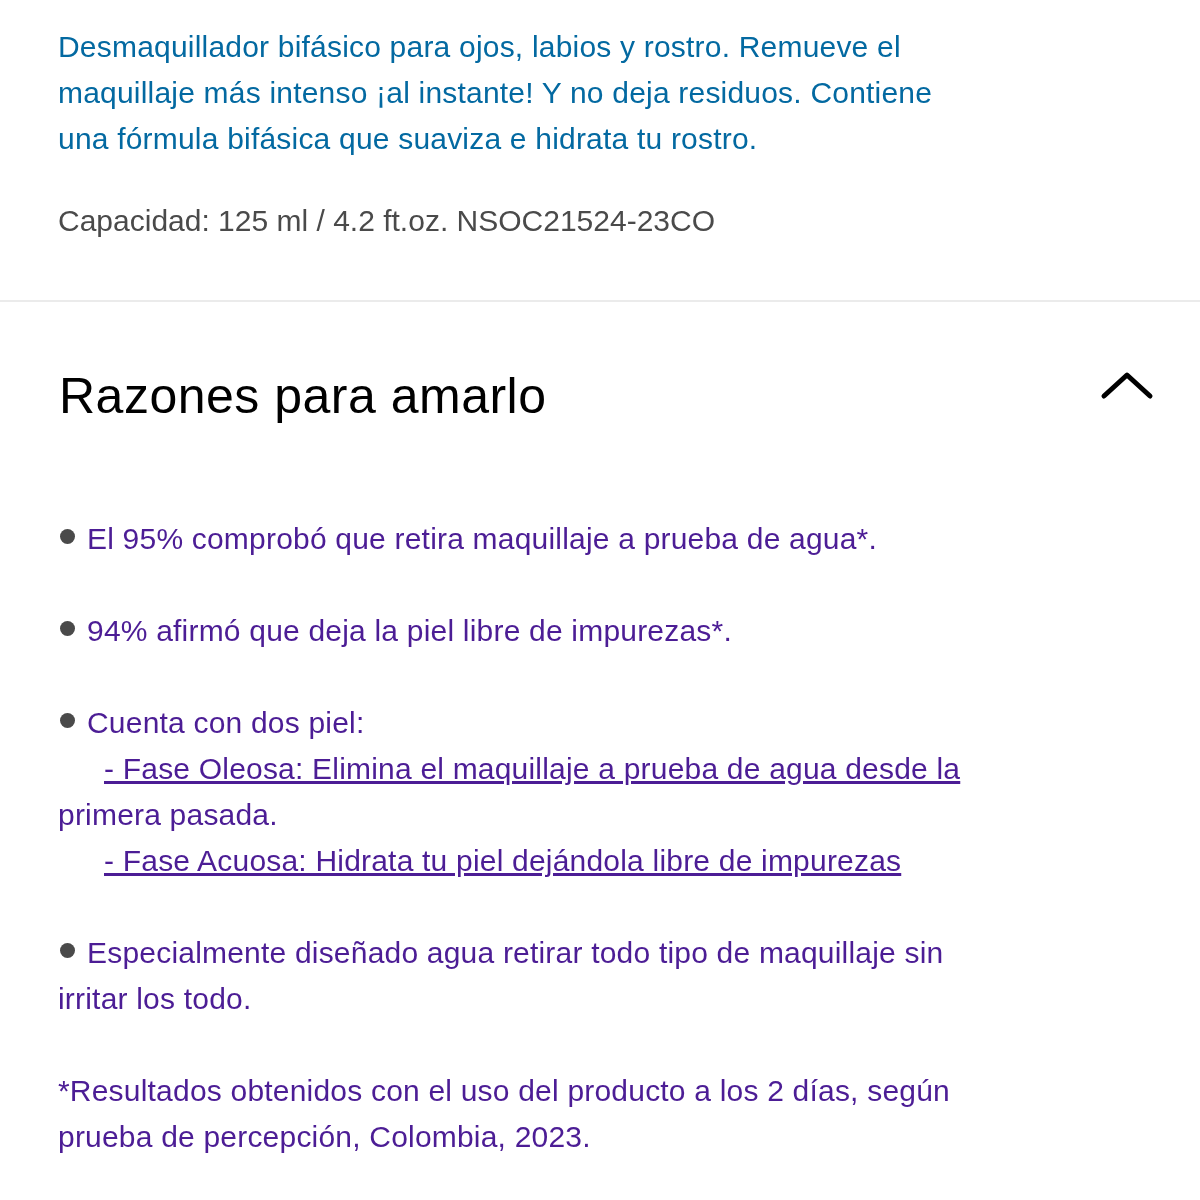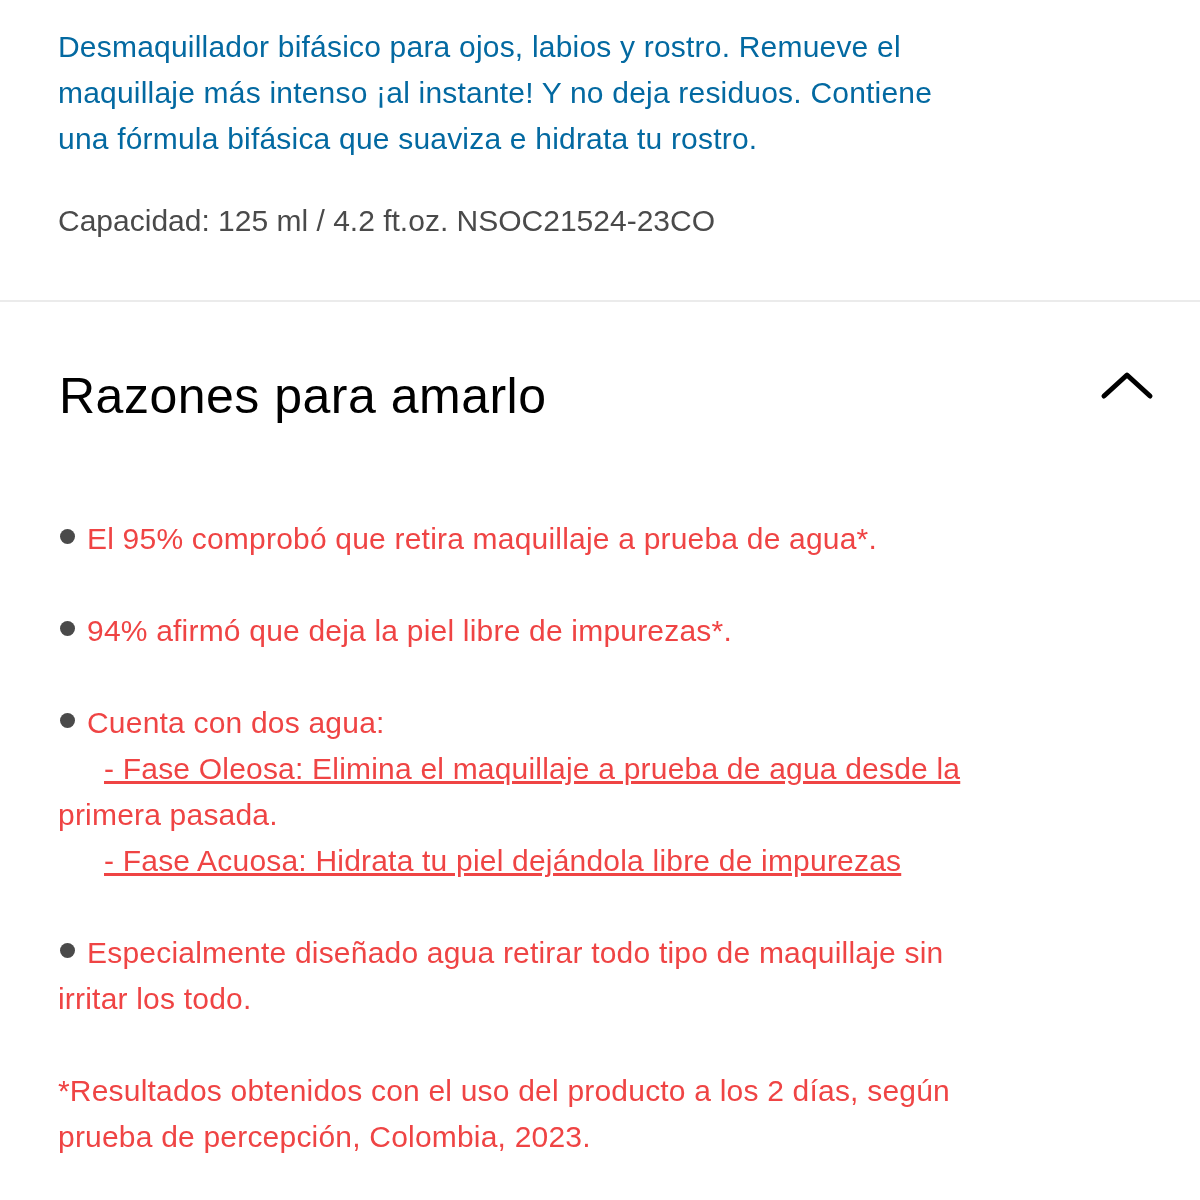--- a/index.html
+++ b/index.html
@@ -69,21 +69,21 @@
       width: 54px;
       height: 30px;
     }
     .accordion-body {
       position: absolute;
       left: 58px;
       top: 516px;
       width: 1100px;
       font-size: 30px;
       line-height: 46px;
-      color: #ef4444;
+      color: #4c1d95;
       letter-spacing: 0.2px;
     }
     .accordion-body .line { display: block; white-space: pre-wrap; }
     .gap { display: block; height: 46px; }
     .bullet {
       display: inline-block;
       width: 15px;
       height: 15px;
       border-radius: 50%;
       background: #4a4a4a;
@@ -111,21 +111,21 @@
   <svg class="chevron" viewBox="0 0 54 30">
     <polyline points="4,26 27,5 50,26" fill="none" stroke="#000000" stroke-width="5" stroke-linecap="round" stroke-linejoin="round"></polyline>
   </svg>
 </div>
 
 <div class="accordion-body">
   <span class="line"><span class="bullet"></span><span>El 95% comprobó que retira maquillaje a prueba de agua*.</span></span>
   <span class="gap"></span>
   <span class="line"><span class="bullet"></span><span>94% afirmó que deja la piel libre de impurezas*.</span></span>
   <span class="gap"></span>
-  <span class="line"><span class="bullet"></span><span>Cuenta con dos agua:</span></span>
+  <span class="line"><span class="bullet"></span><span>Cuenta con dos piel:</span></span>
   <span class="line sub">- Fase Oleosa: Elimina el maquillaje a prueba de agua desde la</span>
   <span class="line">primera pasada.</span>
   <span class="line sub">- Fase Acuosa: Hidrata tu piel dejándola libre de impurezas</span>
   <span class="gap"></span>
   <span class="line"><span class="bullet"></span><span>Especialmente diseñado agua retirar todo tipo de maquillaje sin</span></span>
   <span class="line">irritar los todo.</span>
   <span class="gap"></span>
   <span class="line">*Resultados obtenidos con el uso del producto a los 2 días, según</span>
   <span class="line">prueba de percepción, Colombia, 2023.</span>
 </div>

